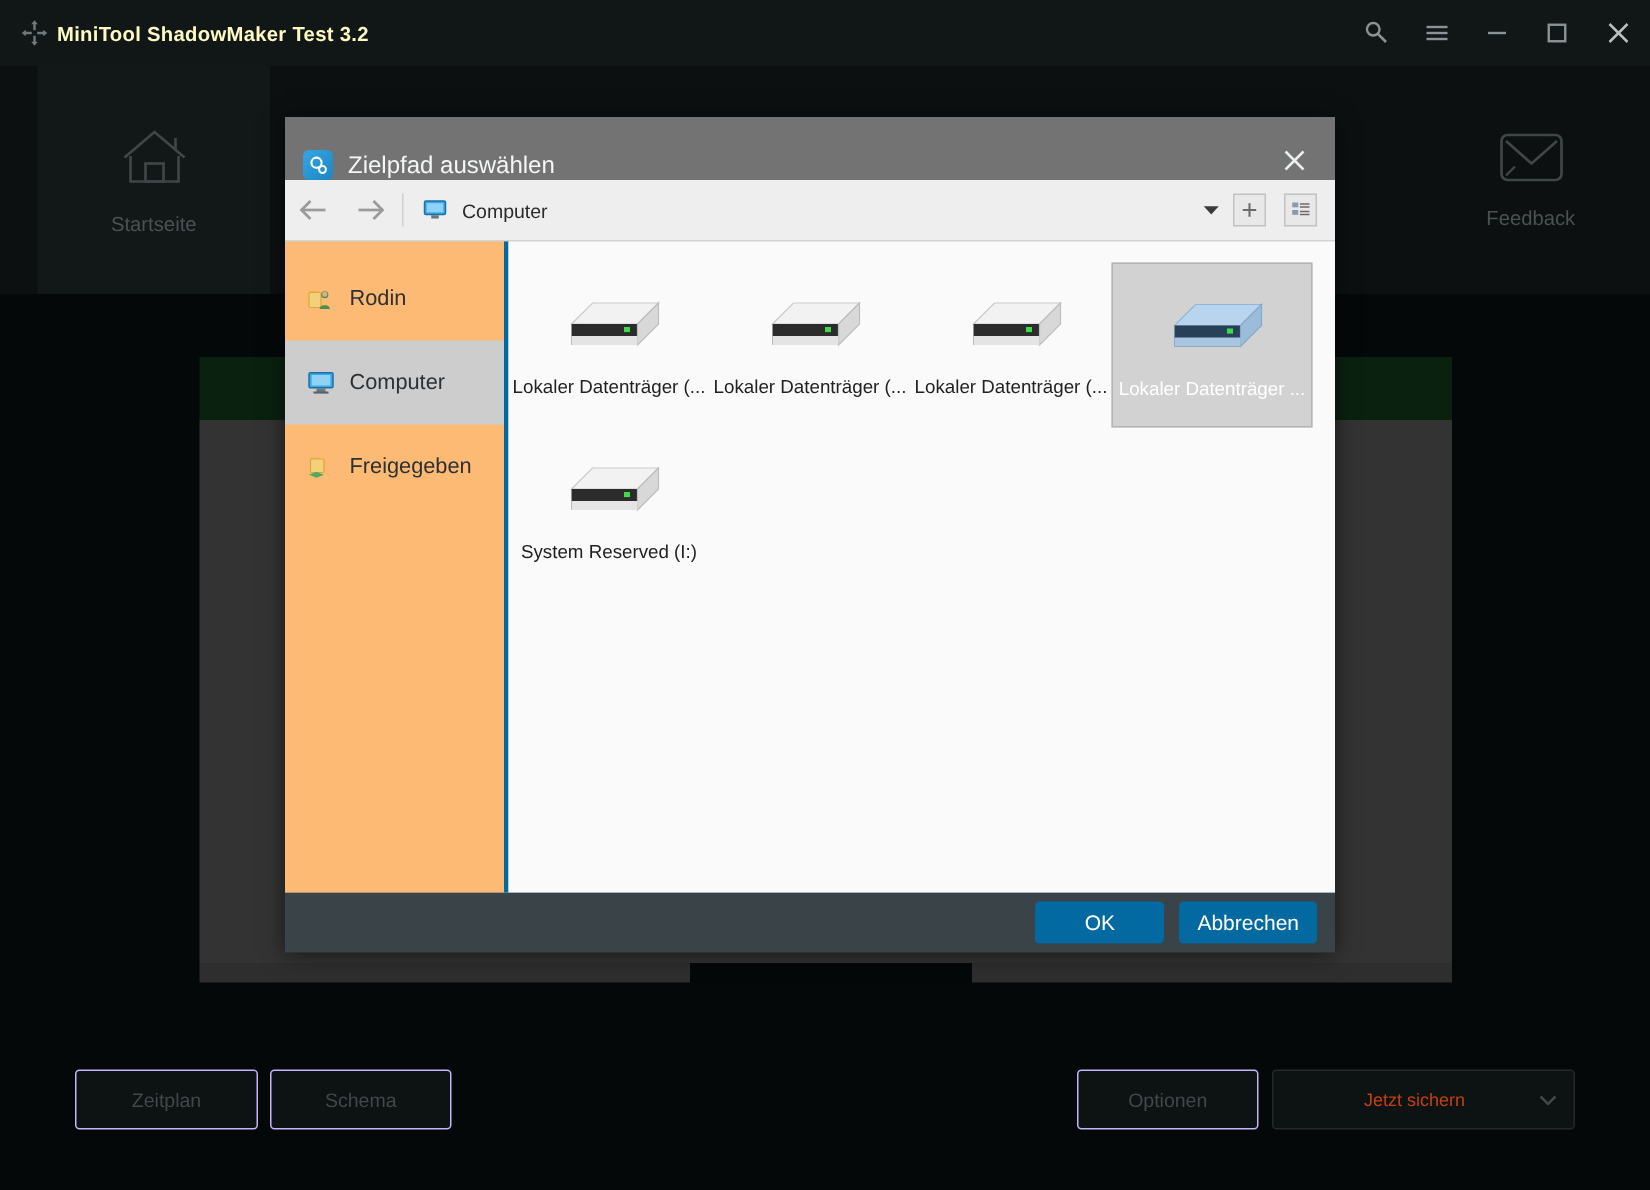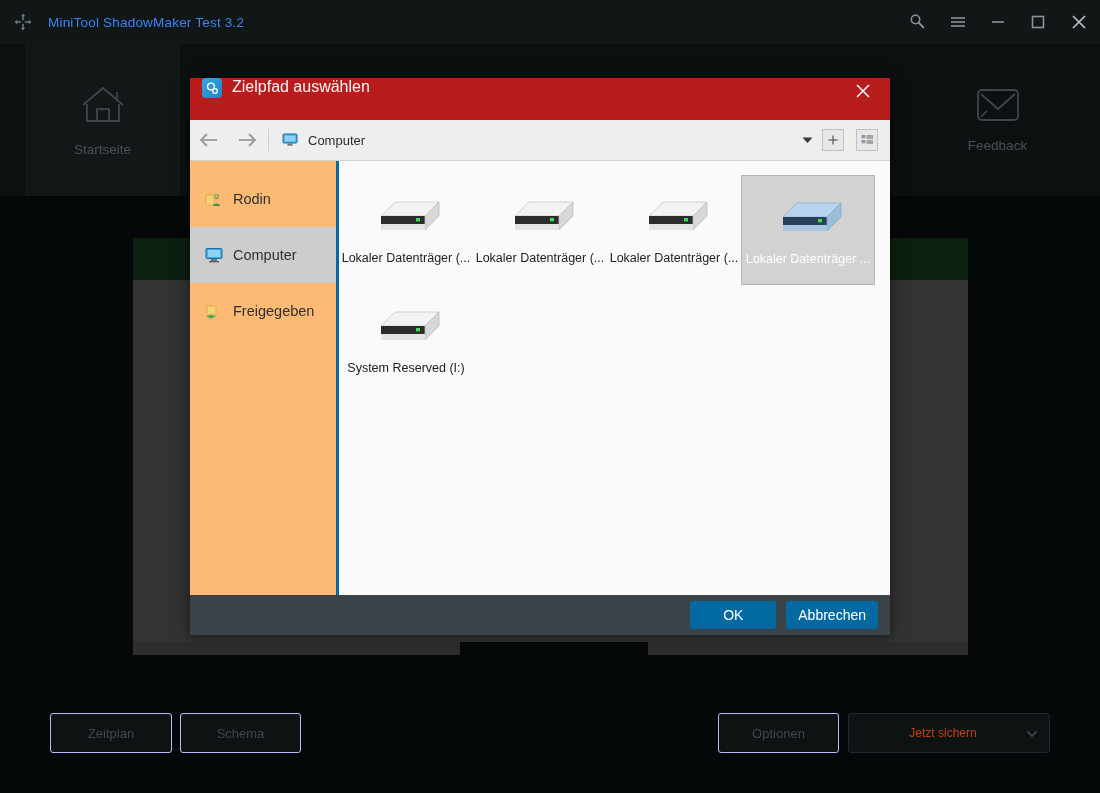--- a/index.html
+++ b/index.html
@@ -21,24 +21,25 @@
     width: 1100px; height: 44px;
     background: #111617;
     display: flex; align-items: center;
   }
   .tb-logo {
     margin-left: 12px; width: 22px; height: 22px;
     display: flex; align-items: center; justify-content: center;
     color: #6f7a7c;
   }
   .tb-title {
-    margin-left: 14px;
-    color: #3b82f6;
+    margin-left: 4px;
+    color: #fef9c3;
     font-size: 13.5px;
     letter-spacing: .2px;
+    font-weight: bold;
   }
   .tb-spacer { flex: 1; }
   .tb-btn {
     width: 40px; height: 44px;
     display: flex; align-items: center; justify-content: center;
     color: #767f81;
   }
   .tb-btn.wide { width: 42px; }
 
   
@@ -52,21 +53,21 @@
     width: 155px;
     display: flex; flex-direction: column;
     align-items: center; justify-content: center;
     color: #494f50;
     font-size: 13.5px;
   }
   .nav-item .ic { margin-bottom: 12px; color: #3f4647; }
   .nav-item .lbl { color: #4a5152; }
   .nav-home { left: 25px; background: #121718; }
   .nav-sel  { left: 155px; width: 130px; background: #0a1418; }
-  .nav-fb   { left: 920px; }
+  .nav-fb   { left: 943px; }
 
   
   .greenbar {
     position: absolute; left: 133px; top: 238px;
     width: 835px; height: 42px;
     background: #0b2110;
   }
   .panel-main {
     position: absolute; left: 133px; top: 280px;
     width: 835px; height: 362px;
@@ -108,22 +109,22 @@
     color: #40484a;
   }
 
   
   .dialog {
     position: absolute; left: 190px; top: 78px;
     width: 700px; height: 556px;
     box-shadow: 0 2px 14px rgba(0,0,0,.55);
   }
   .dlg-header {
-    height: 42px; background: #b91c1c;
-    display: flex; align-items: flex-start;
+    height: 42px; background: #737373;
+    display: flex; align-items: flex-end;
     color: #ffffff;
   }
   .dlg-icon {
     margin-left: 12px; width: 20px; height: 20px;
     border-radius: 4px;
     background: linear-gradient(135deg,#34a7e0,#1d85c6);
     display: flex; align-items: center; justify-content: center;
   }
   .dlg-title {
     margin-left: 10px; font-size: 16px; color: #f4f6f7;

